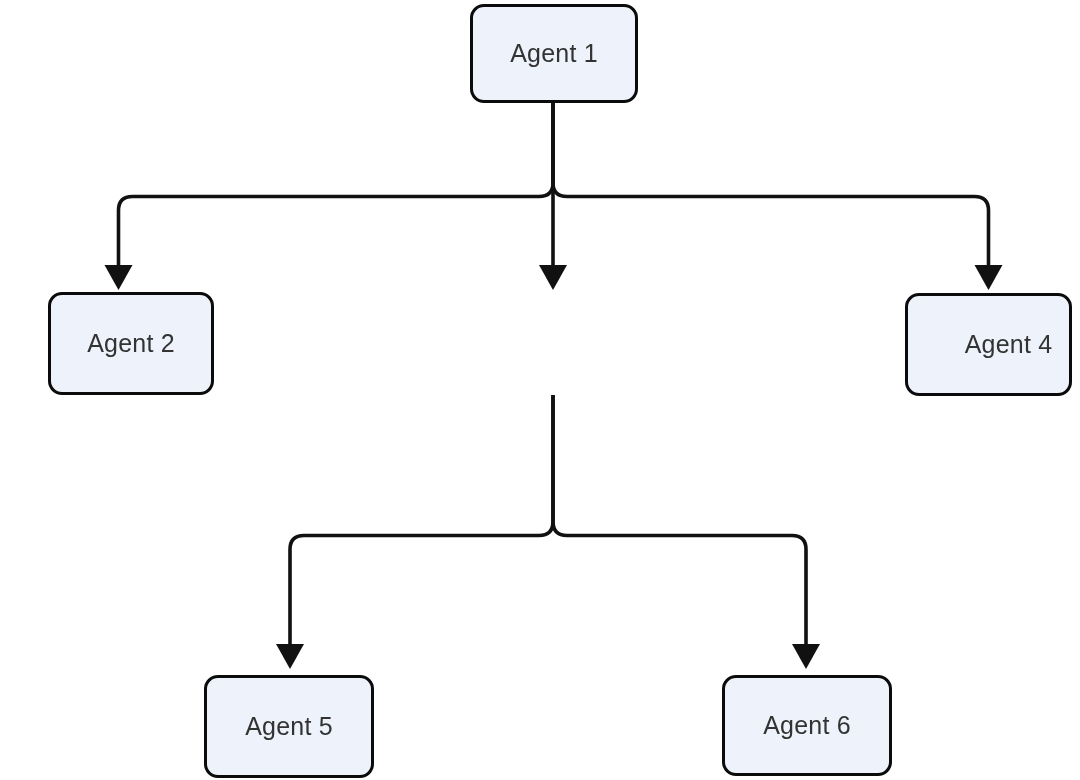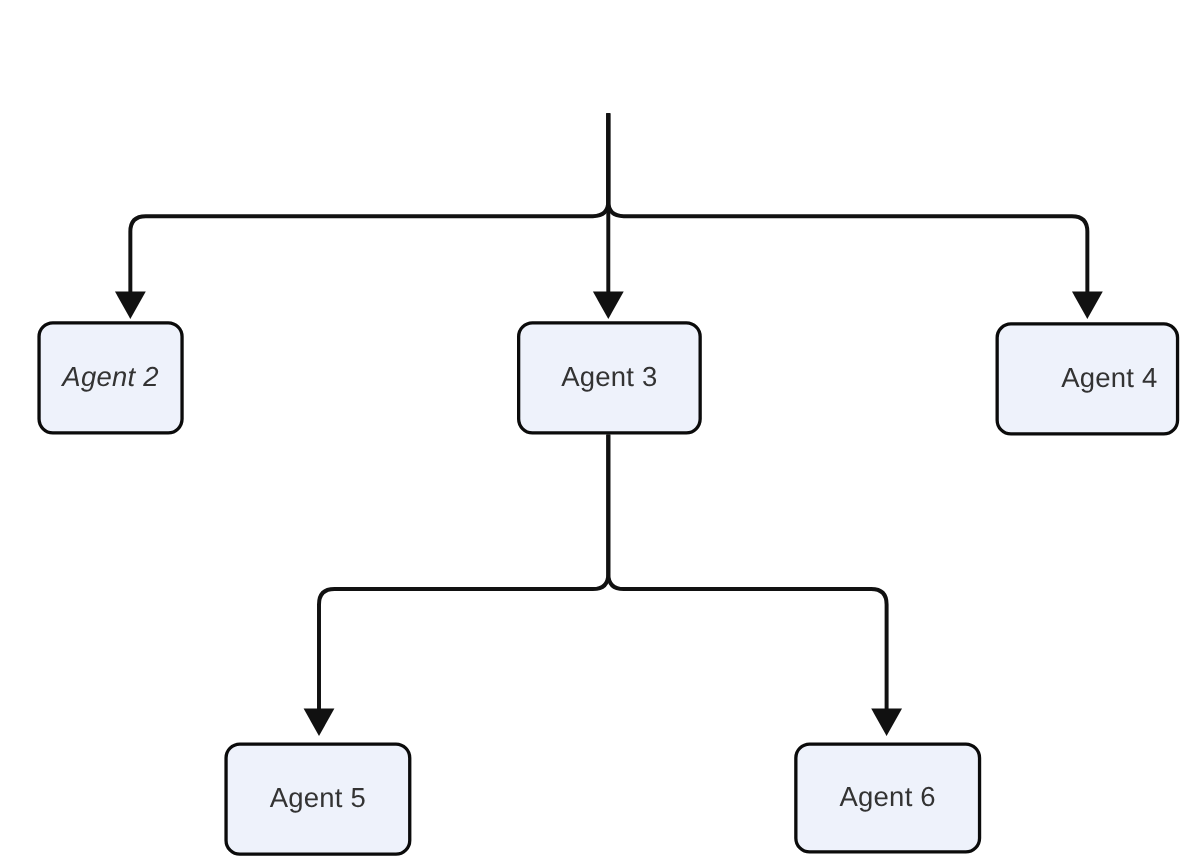--- a/index.html
+++ b/index.html
@@ -11,21 +11,21 @@
   .canvas{position:relative;width:1080px;height:780px;background:var(--background);}
   .edges-svg{position:absolute;left:0;top:0;width:1080px;height:780px;}
   .edge{fill:none;stroke:var(--line);stroke-width:3.6;stroke-linecap:butt;}
   .arrowhead{fill:var(--line);stroke:none;}
   .node{
     position:absolute;display:flex;align-items:center;justify-content:center;
     background:var(--node-fill);border:3.5px solid var(--node-border);border-radius:14px;
     color:var(--text);font-size:25px;letter-spacing:0.2px;
   }
   #n-agent1{left:470px;top:4px;width:168px;height:99px;}
-  #n-agent2{left:34px;top:292px;width:133px;height:103px;font-style:italic;}
+  #n-agent2{left:48px;top:292px;width:166px;height:103px;}
   #n-agent3{left:470px;top:292px;width:168px;height:103px;}
   #n-agent4{left:905px;top:293px;width:167px;height:103px;padding-left:40px;}
   #n-agent5{left:204px;top:675px;width:170px;height:103px;text-align:right;}
   #n-agent6{left:722px;top:675px;width:170px;height:101px;}
   .context-note{position:absolute;left:2px;top:534px;color:var(--text);}
   .context-title{font-size:23.5px;line-height:30px;}
   .context-list{list-style:disc outside;margin-top:7px;padding-left:37px;}
   .context-list li{font-size:23.5px;line-height:35px;}
 </style>
 </head>
@@ -39,25 +39,25 @@
     <path class="edge" d="M553,103 V183 Q553,196.5 567,196.5 H974.5 Q988.5,196.5 988.5,210.5 V266"></path>
     <path class="edge" d="M553,395 V521.5 Q553,535.5 539,535.5 H304 Q290,535.5 290,549.5 V645"></path>
     <path class="edge" d="M553,395 V521.5 Q553,535.5 567,535.5 H792 Q806,535.5 806,549.5 V645"></path>
     <polygon class="arrowhead" points="104.5,265 132.5,265 118.5,290"></polygon>
     <polygon class="arrowhead" points="539,265 567,265 553,290"></polygon>
     <polygon class="arrowhead" points="974.5,265 1002.5,265 988.5,290"></polygon>
     <polygon class="arrowhead" points="276,644 304,644 290,669"></polygon>
     <polygon class="arrowhead" points="792,644 820,644 806,669"></polygon>
   </svg>
 
+  <div class="node" id="n-agent1">
+    <span>Agent 1</span>
+  </div>
   <div class="node" id="n-agent2">
     <span>Agent 2</span>
-  </div>
-  <div class="node" id="n-agent3">
-    <span>Agent 3</span>
   </div>
   <div class="node" id="n-agent4">
     <span>Agent 4</span>
   </div>
   <div class="node" id="n-agent5">
     <span>Agent 5</span>
   </div>
   <div class="node" id="n-agent6">
     <span>Agent 6</span>
   </div>

